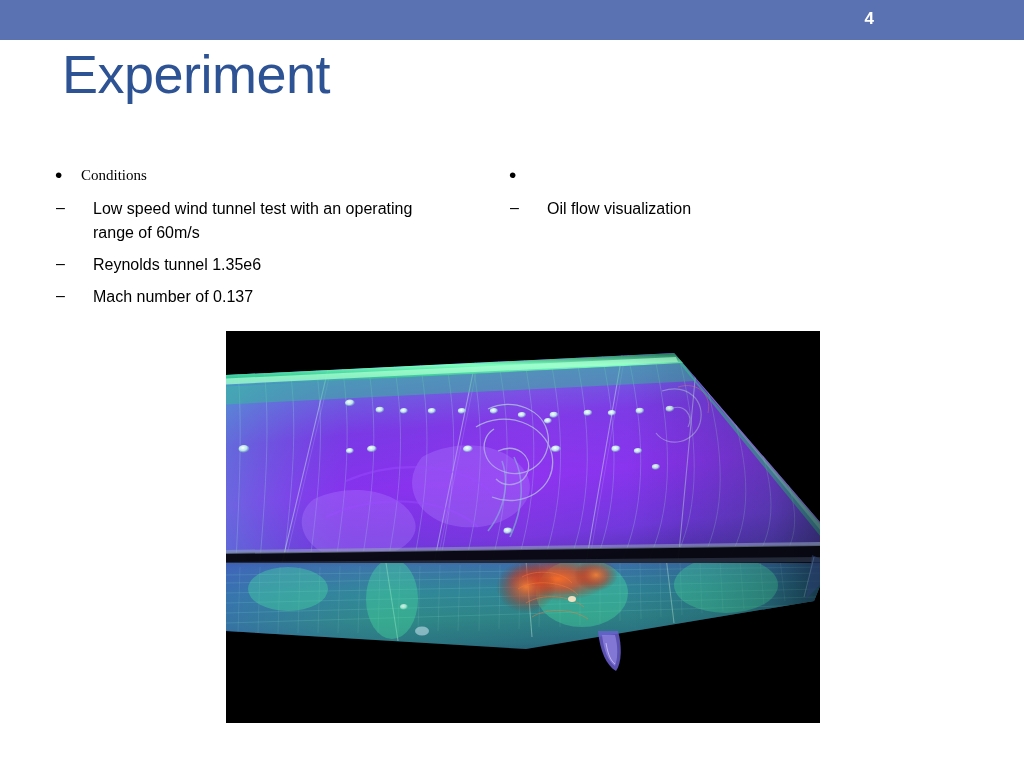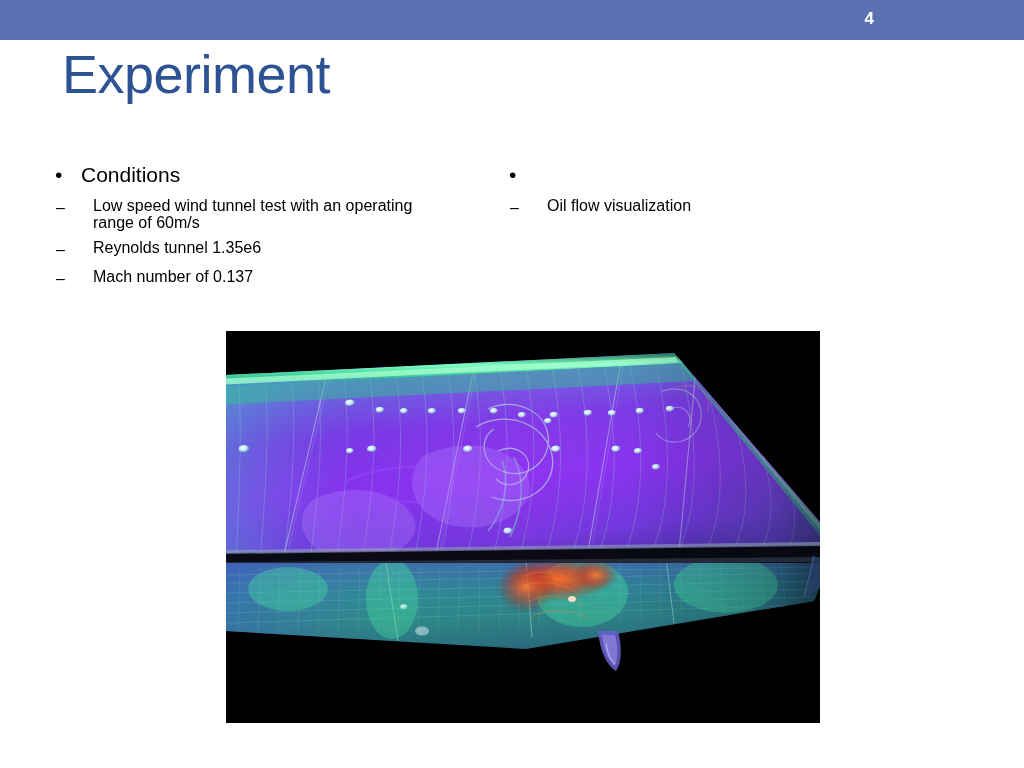--- a/index.html
+++ b/index.html
@@ -65,23 +65,24 @@
     width: 35px;
     flex: 0 0 35px;
     font-size: 21px;
     line-height: 30px;
     color: #000000;
     text-align: left;
     padding-left: 9px;
     box-sizing: border-box;
   }
   .l1-text {
-    font-size: 21px;
+    font-size: 15px;
     line-height: 30px;
     color: #000000;
+    font-family: Liberation Serif, serif;
   }
 
   .l2-list {
     margin-top: 7px;
   }
   .l2-row {
     display: flex;
     align-items: flex-start;
     margin-bottom: 8px;
   }
@@ -89,21 +90,21 @@
     width: 47px;
     flex: 0 0 47px;
     font-size: 16px;
     line-height: 21px;
     color: #000000;
     padding-left: 10px;
     box-sizing: border-box;
   }
   .l2-text {
     font-size: 16px;
-    line-height: 17px;
+    line-height: 24px;
     color: #000000;
   }
   .col-left .l2-text  { max-width: 355px; }
   .col-right .l2-text { max-width: 360px; }
 
   
   .photo-wrap {
     position: absolute;
     left: 226px;
     top: 331px;

